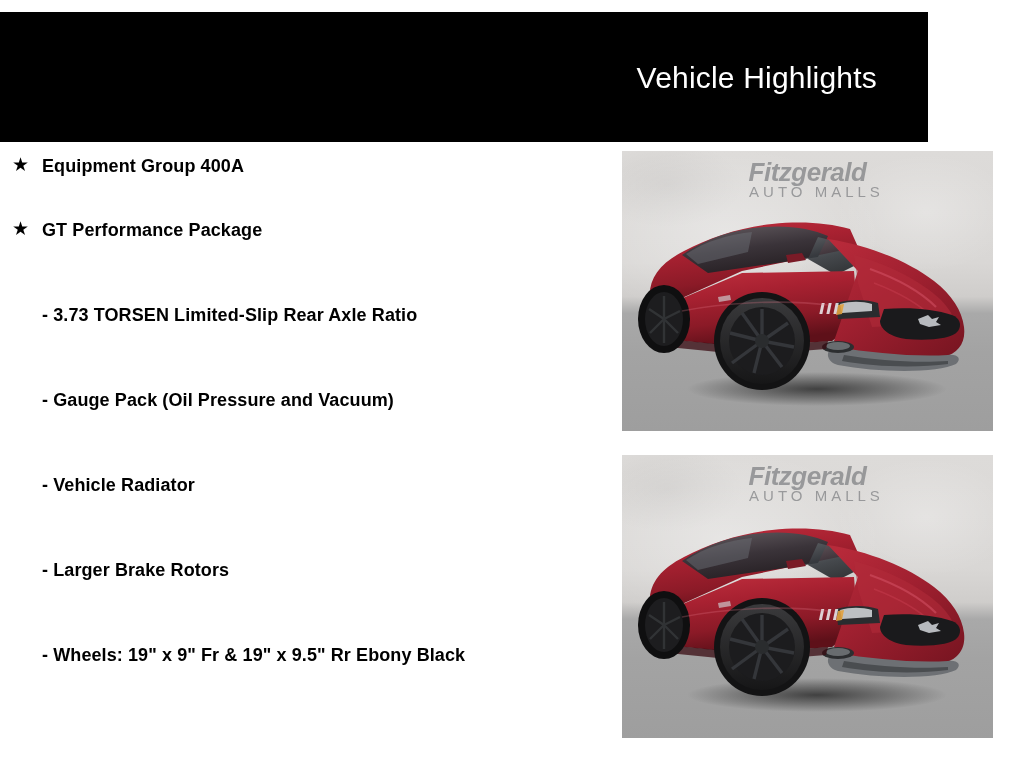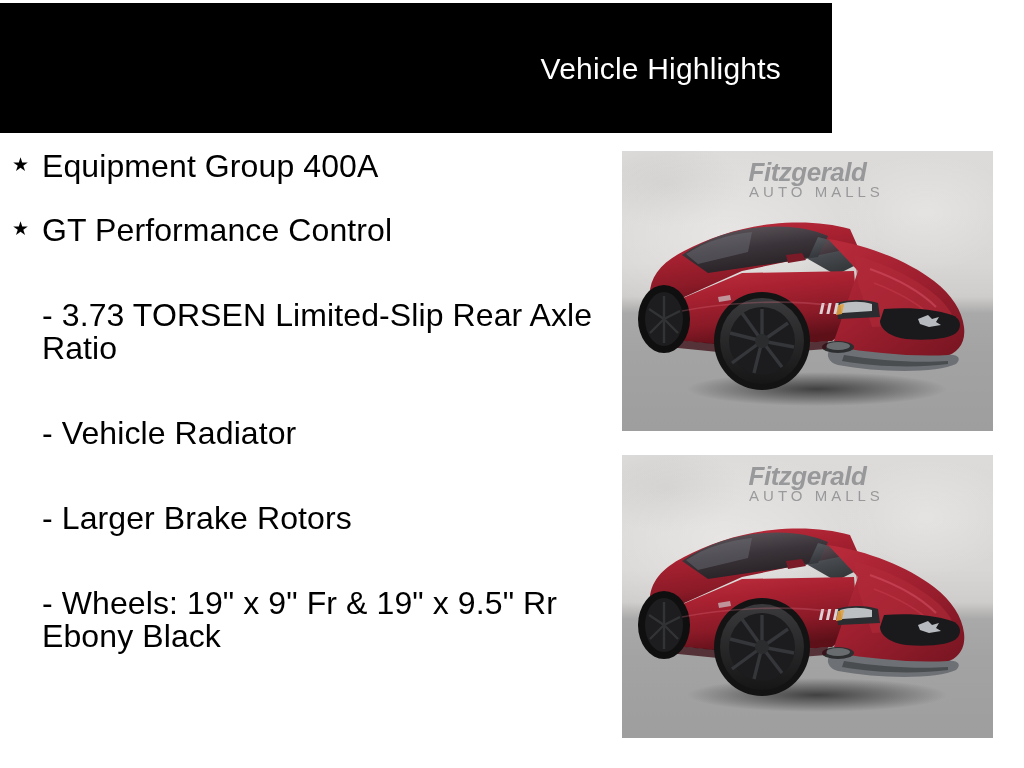--- a/index.html
+++ b/index.html
@@ -14,22 +14,22 @@
     overflow: hidden;
     font-family: "Liberation Sans", sans-serif;
     color: #000000;
     position: relative;
   }
 
   
   .header-bar {
     position: absolute;
     left: 0;
-    top: 3px;
-    width: 832px;
+    top: 12px;
+    width: 928px;
     height: 130px;
     background: #000000;
   }
   .header-title {
     position: absolute;
     right: 51px;
     top: 49px;
     font-size: 30px;
     line-height: 34px;
     color: #ffffff;
@@ -59,24 +59,25 @@
   }
   .bullet-star {
     position: absolute;
     left: 12px;
     top: 0;
     font-size: 19px;
     line-height: 30px;
     color: #000000;
   }
   .hl-text {
-    font-size: 32px;
+    font-size: 18px;
     line-height: 33px;
     color: #000000;
     letter-spacing: 0.1px;
+    font-weight: bold;
   }
 
   
   .sp-b1 { margin-top: 20px; }     
   .sp-b2 { margin-top: 31px; }     
   .sp-s  { margin-top: 52px; }     
 
   
   .photo {
     position: absolute;
@@ -158,28 +159,31 @@
 
   <div class="highlights">
 
     <div class="hl-item sp-b1">
       <span class="bullet-star">★</span>
       <span class="hl-text">Equipment Group 400A</span>
     </div>
 
     <div class="hl-item sp-b2">
       <span class="bullet-star">★</span>
-      <span class="hl-text">GT Performance Control</span>
+      <span class="hl-text">GT Performance Package</span>
     </div>
 
     <div class="hl-item sp-s">
       <span class="hl-text">- 3.73 TORSEN Limited-Slip Rear Axle Ratio</span>
     </div>
 
 
+    <div class="hl-item sp-s">
+      <span class="hl-text">- Gauge Pack (Oil Pressure and Vacuum)</span>
+    </div>
 
     <div class="hl-item sp-s">
       <span class="hl-text">- Vehicle Radiator</span>
     </div>
 
     <div class="hl-item sp-s">
       <span class="hl-text">- Larger Brake Rotors</span>
     </div>
 
     <div class="hl-item sp-s">

